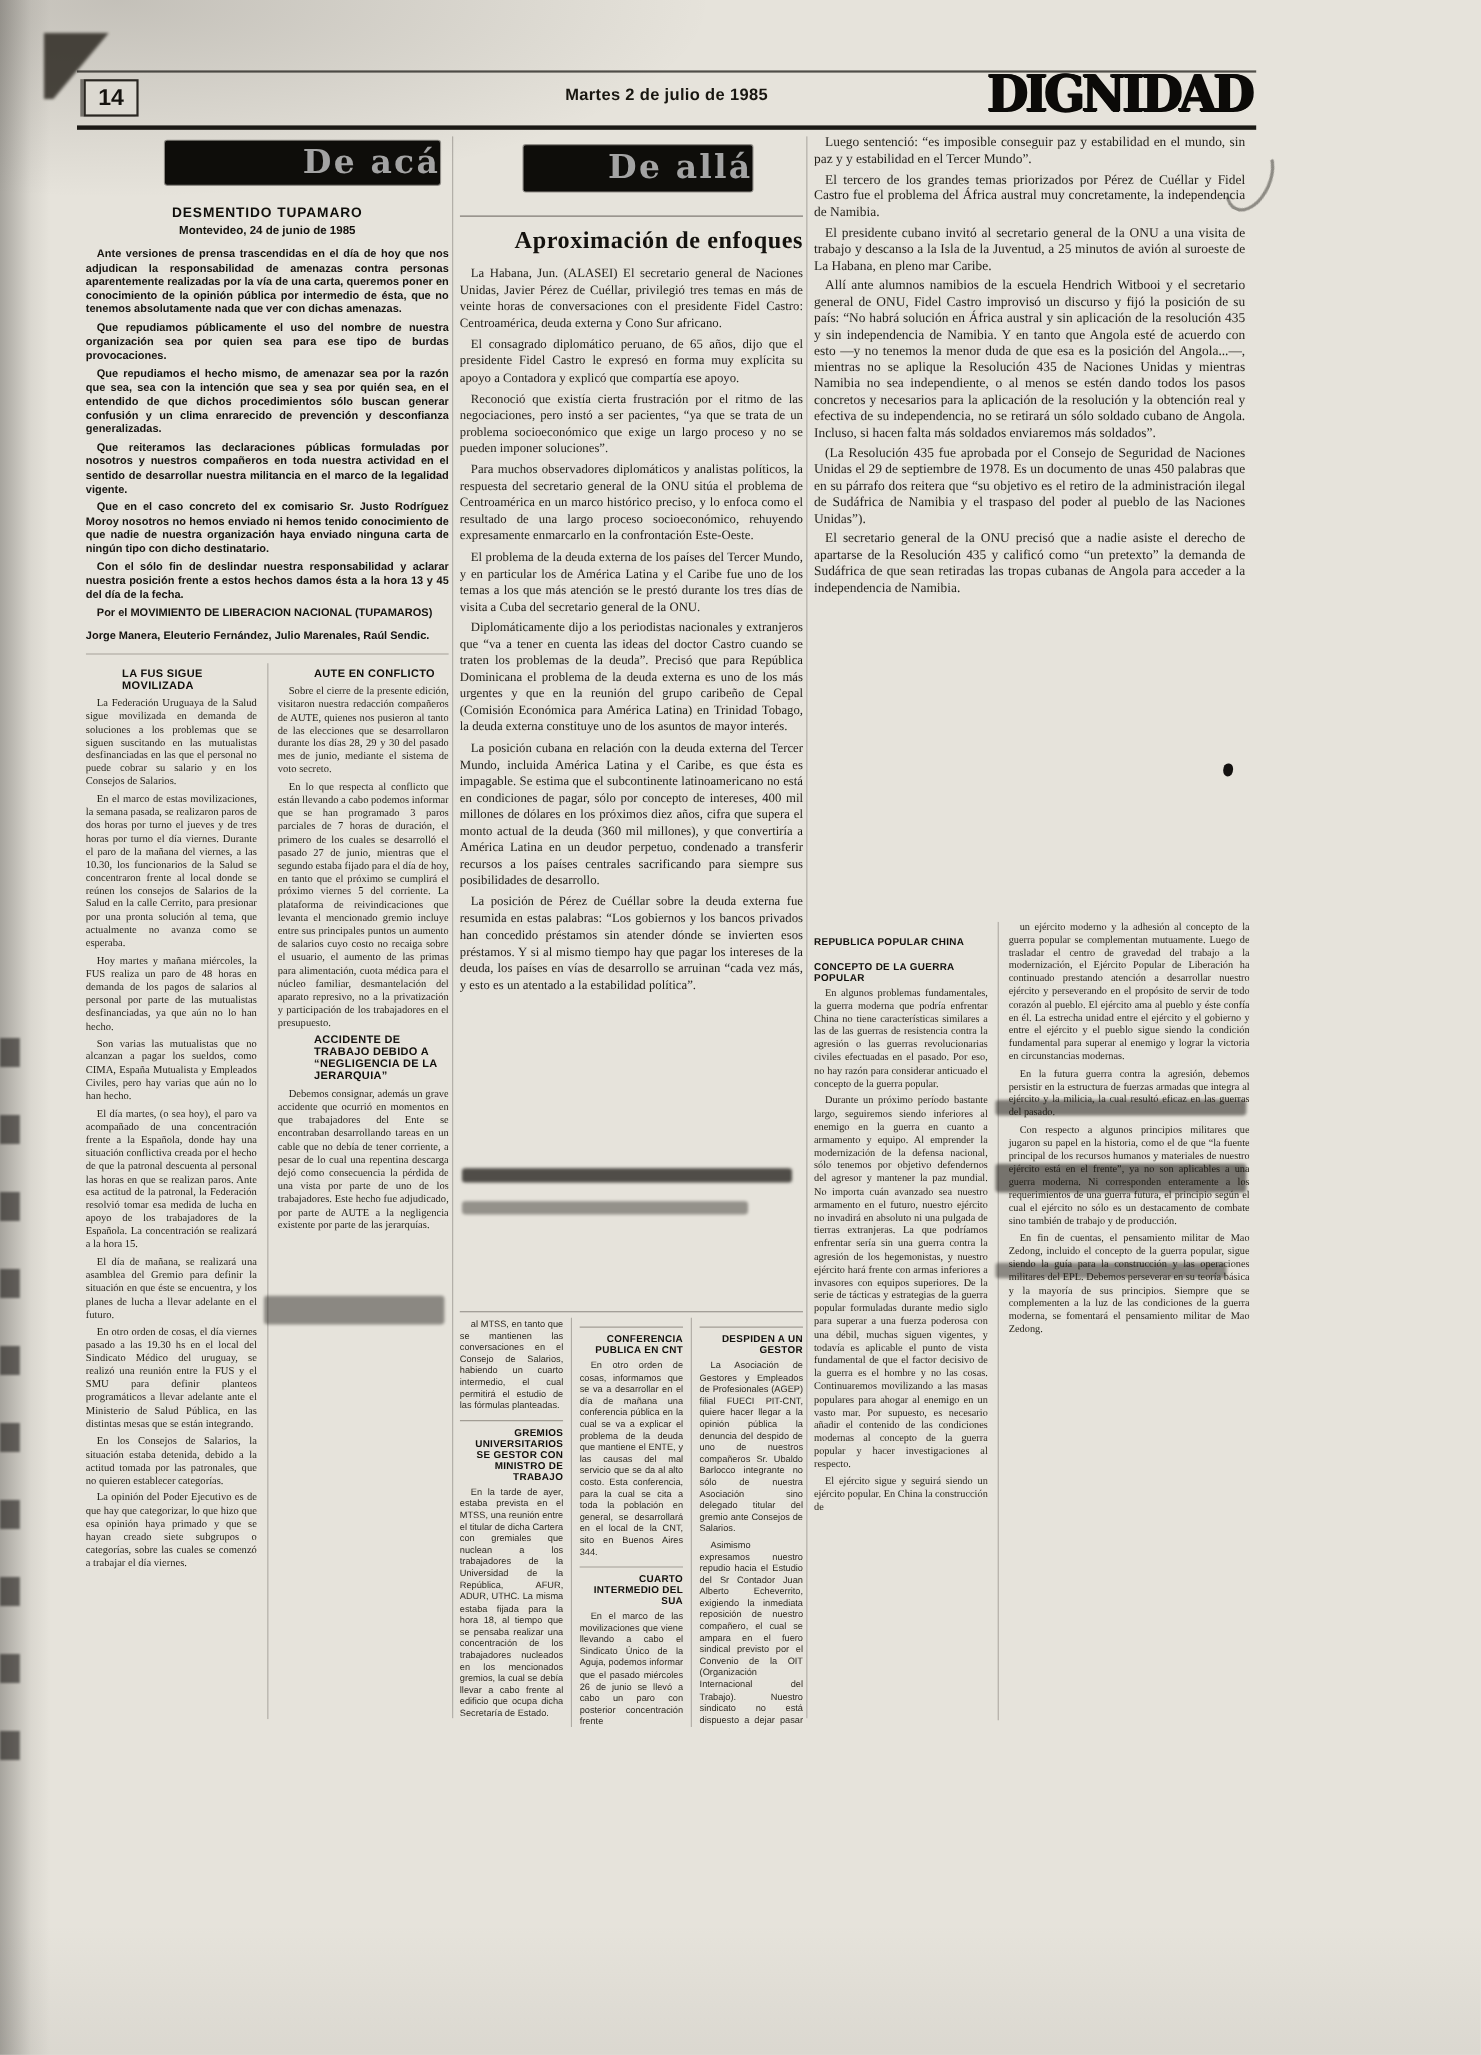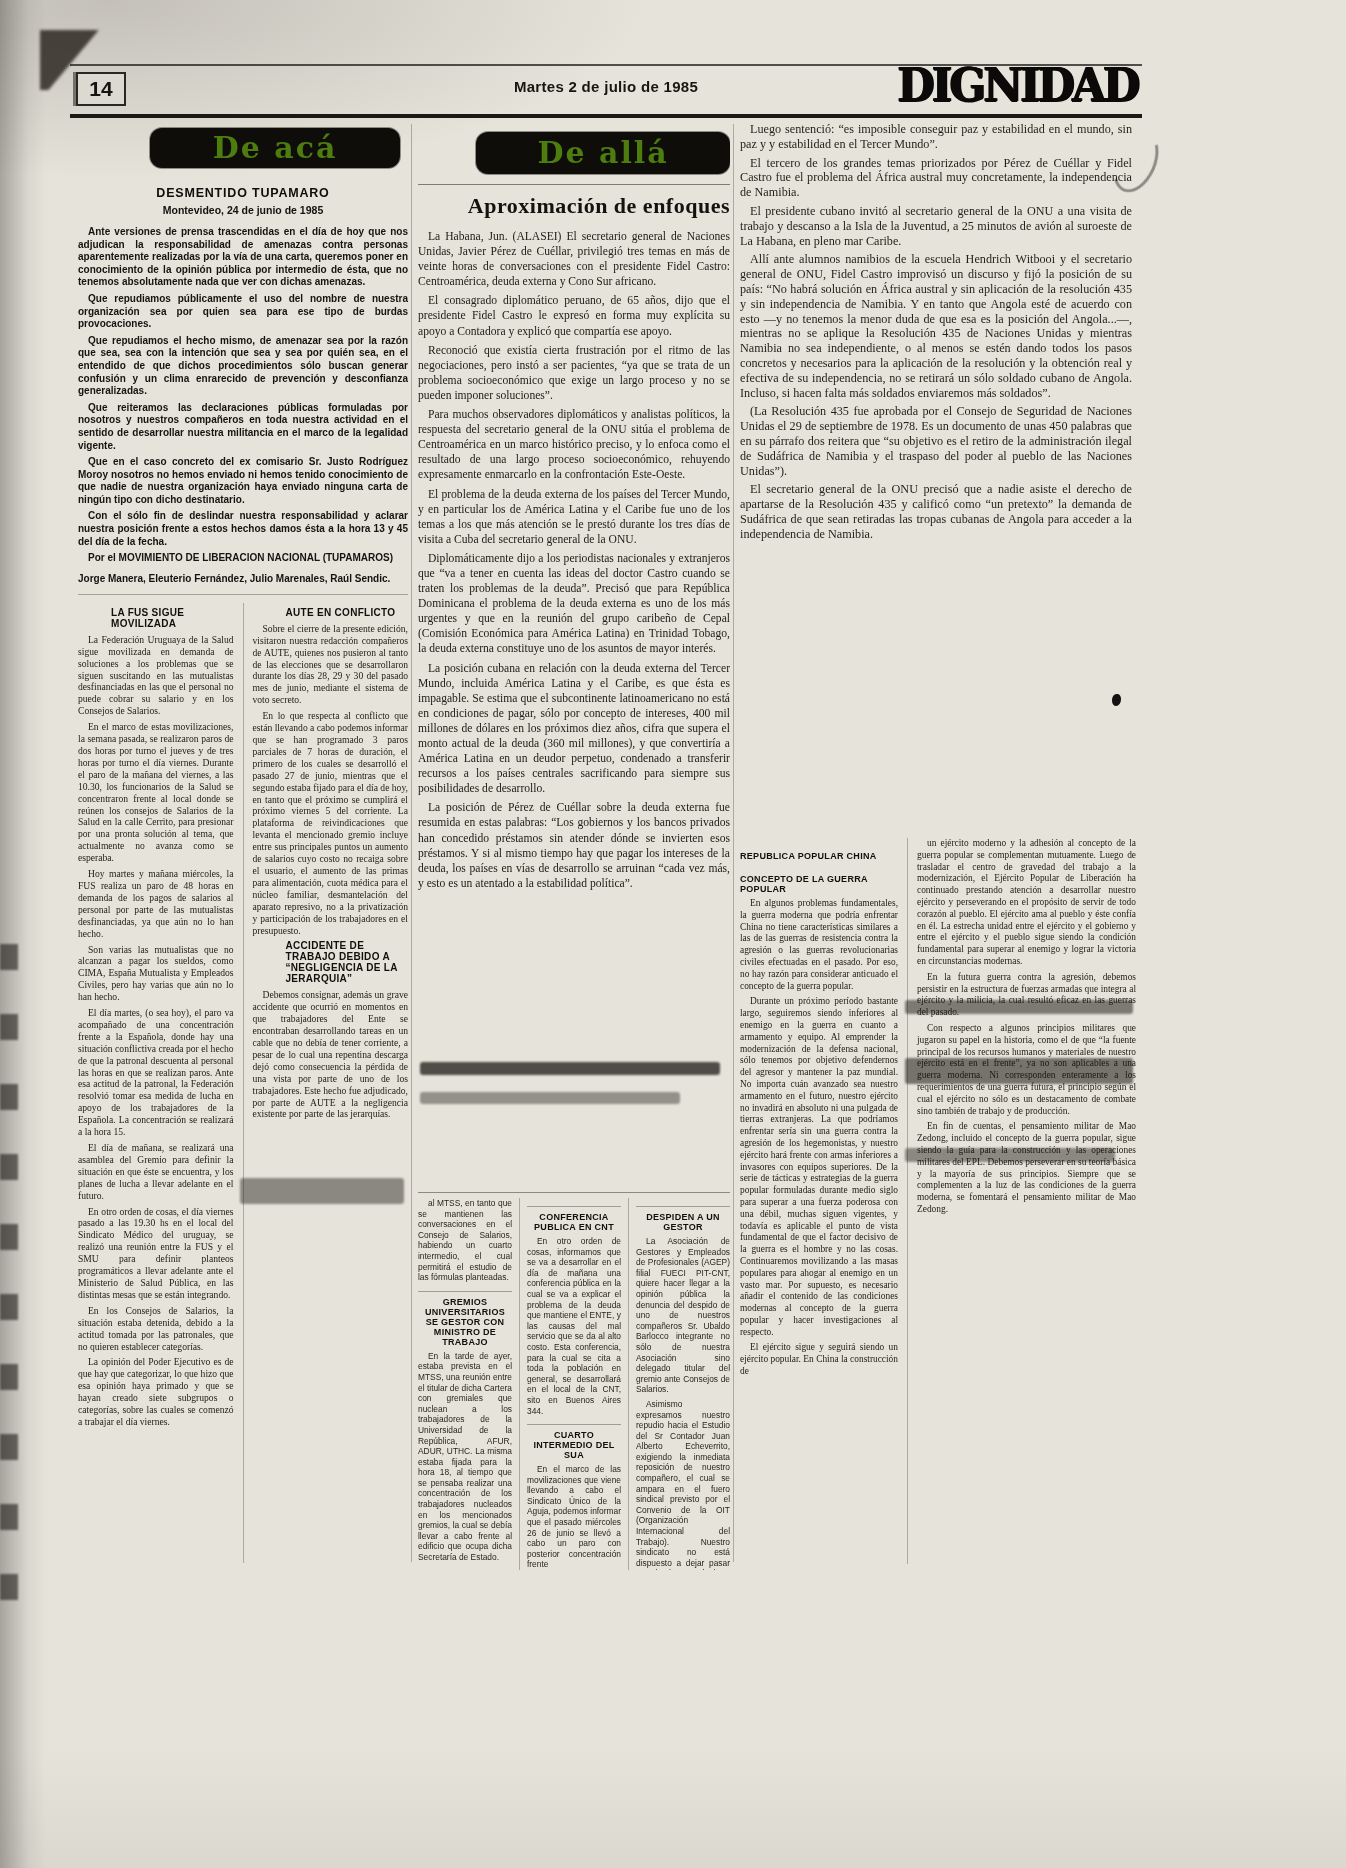--- a/index.html
+++ b/index.html
@@ -37,36 +37,36 @@
   .brand{position:absolute;right:4px;top:-8px;font-family:"DejaVu Serif",serif;font-weight:bold;
     font-size:46px;letter-spacing:-3px;color:#0b0a08;transform:scaleX(.94);transform-origin:right;
     text-shadow:1px 0 0 #0b0a08,-1px 0 0 #0b0a08,0 1px 0 #0b0a08;}
   
   .vrule{position:absolute;width:1px;top:124px;height:1438px;background:rgba(70,64,56,.35);}
   .sec{position:absolute;top:122px;overflow:hidden;}
   .sec-left{left:78px;width:330px;height:1444px;}
   .sec-mid{left:418px;width:312px;height:1066px;}
   .sec-right{left:740px;width:396px;height:1444px;}
   
-  .banner{background:#0e0d0a;color:#4d7c0f;font-family:"DejaVu Serif",serif;font-weight:bold;
-    text-align:center;border-radius:12px;box-shadow:0 0 0 1px rgba(14,13,10,.4);}
+  .banner{background:#0e0d0a;color:#a3a3a3;font-family:"DejaVu Serif",serif;font-weight:bold;
+    text-align:right;border-radius:2px;box-shadow:0 0 0 1px rgba(14,13,10,.4);}
   .banner-aca{margin:6px 0 18px 72px;width:250px;height:40px;line-height:40px;font-size:30px;letter-spacing:2px;}
-  .banner-alla{margin:10px 0 10px 58px;width:254px;height:42px;line-height:42px;font-size:30px;letter-spacing:2px;}
+  .banner-alla{margin:10px 0 22px 58px;width:208px;height:42px;line-height:42px;font-size:30px;letter-spacing:2px;}
   .banner-mas{position:absolute;left:0;top:658px;width:396px;height:46px;line-height:46px;font-size:33px;letter-spacing:3px;}
   
   h2.headline{margin:0 0 10px;padding-top:8px;border-top:1px solid rgba(60,55,48,.6);
     font-family:"Liberation Serif",serif;font-weight:bold;font-size:22px;letter-spacing:.5px;color:#14120e;text-align:right;}
   h3.art-title{margin:14px 0 4px;text-align:center;font-family:"Liberation Sans",sans-serif;
     font-size:12.5px;letter-spacing:.8px;color:#0f0e0b;}
   .dateline{text-align:center;font-family:"Liberation Sans",sans-serif;font-weight:bold;
     font-size:10.5px;margin-bottom:10px;color:#14120e;}
   h4.sub-title{margin:4px 0 5px;font-family:"Liberation Sans",sans-serif;font-size:10px;
     letter-spacing:.3px;color:#12100c;padding-left:33px;}
   h5.mini-title{margin:8px 0 4px;padding-top:5px;border-top:1px solid rgba(80,72,62,.45);
-    text-align:center;font-family:"Liberation Sans",sans-serif;font-size:9px;letter-spacing:.3px;color:#12100c;}
+    text-align:right;font-family:"Liberation Sans",sans-serif;font-size:9px;letter-spacing:.3px;color:#12100c;}
   h5.kicker{border-top:none;text-align:left;}
   
   .body p{margin:0 0 4px;text-indent:10px;text-align:justify;}
   .bold-body{font-family:"Liberation Sans",sans-serif;font-weight:bold;font-size:10px;line-height:12.6px;color:#161410;}
   .signature{font-family:"Liberation Sans",sans-serif;font-weight:bold;font-size:10px;margin:8px 0 10px;color:#14120e;}
   .col-body{font-size:9.6px;line-height:11.9px;color:#252219;}
   .mid-body{font-size:11.6px;line-height:15.1px;color:#23201a;}
   .cont-body{font-size:12.2px;line-height:14.8px;color:#221f19;}
   .small-body{font-size:9.4px;line-height:11.8px;color:#262218;}
   .tiny-body{font-family:"Liberation Sans",sans-serif;font-size:8.4px;line-height:10.6px;color:#2a261d;}

